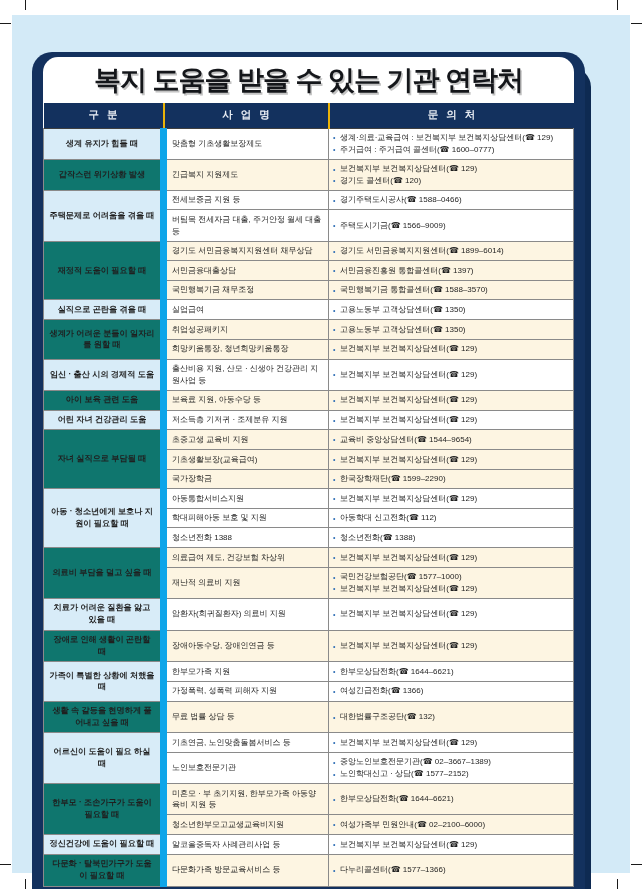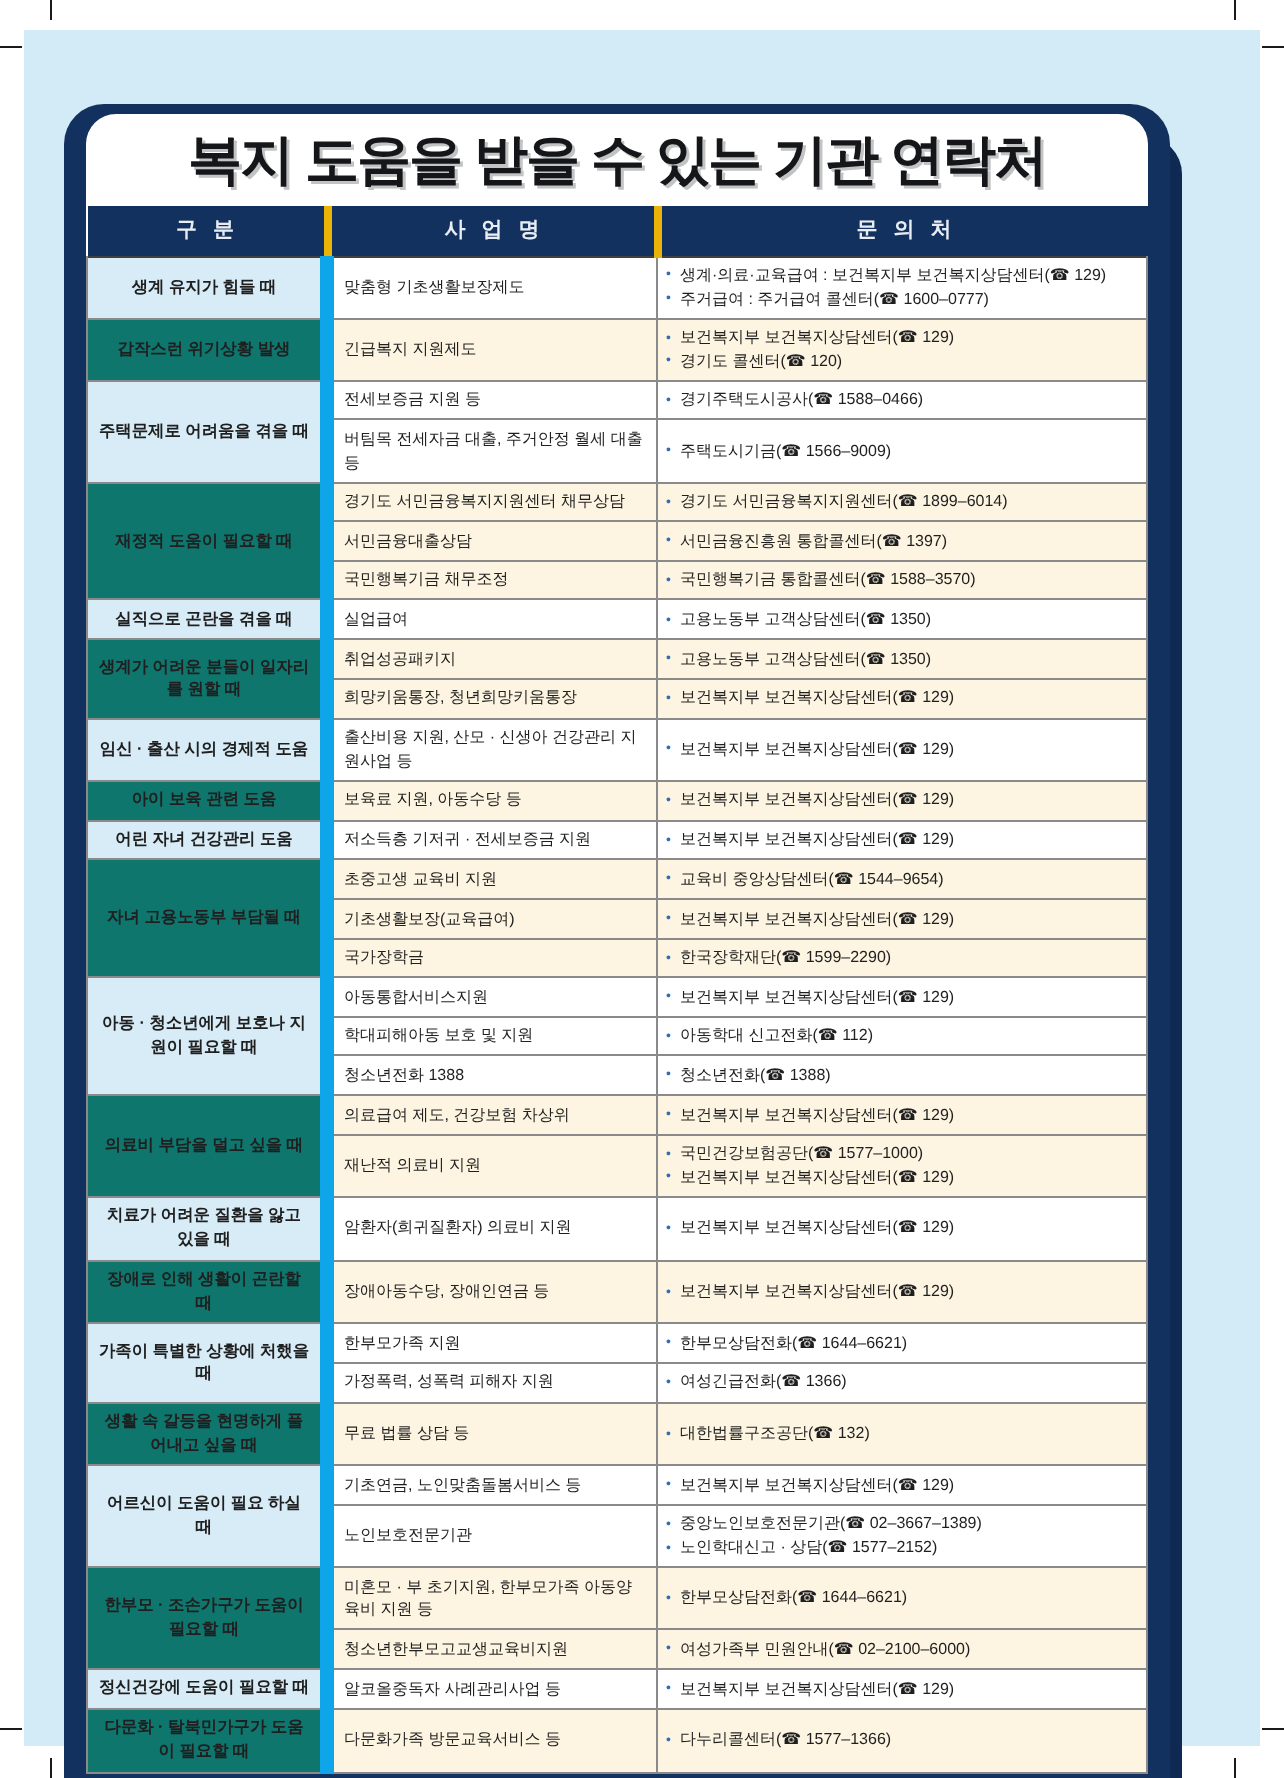--- a/index.html
+++ b/index.html
@@ -39,21 +39,21 @@
   table.welfare {
     width:100%; border-collapse:collapse; background:#ffffff;
     table-layout:fixed;
   }
   col.c1 { width:120px; }
   col.c2 { width:165px; }
   thead th {
     background:#13315e; color:#e8edf4;
     font-size:10.5px; font-weight:bold; letter-spacing:8px;
     height:25px; text-align:center; vertical-align:middle;
-    border-left:4px solid #eab308;
+    border-left:2px solid #eab308;
     padding-left:8px; 
   }
   thead th:first-child { border-left:none; }
   td {
     border:1px solid #8a8a8a;
     font-size:8px; line-height:1.45; color:#1f1f1f;
     vertical-align:middle;
     padding:3.5px 5px;
   }
   tr.group-start td { border-top:1.7px solid #404040; }
@@ -221,30 +221,30 @@
           <td class="data prog">보육료 지원, 아동수당 등</td>
           <td class="data contact">
             <div class="cline">
               <span class="bullet">•</span>
               <span class="ctext">보건복지부 보건복지상담센터(☎ 129)</span>
             </div>
           </td>
         </tr>
         <tr class="group-start tone-blue">
           <td class="cat blue" rowspan="1">어린 자녀 건강관리 도움</td>
-          <td class="data prog">저소득층 기저귀 · 전세보증금 지원</td>
-          <td class="data contact">
-            <div class="cline">
-              <span class="bullet">•</span>
-              <span class="ctext">보건복지부 보건복지상담센터(☎ 129)</span>
-            </div>
-          </td>
-        </tr>
-        <tr class="group-start tone-cream">
-          <td class="cat cream" rowspan="3">자녀 고용노동부 부담될 때</td>
+          <td class="data prog">저소득층 기저귀 · 조제분유 지원</td>
+          <td class="data contact">
+            <div class="cline">
+              <span class="bullet">•</span>
+              <span class="ctext">보건복지부 보건복지상담센터(☎ 129)</span>
+            </div>
+          </td>
+        </tr>
+        <tr class="group-start tone-cream">
+          <td class="cat cream" rowspan="3">자녀 실직으로 부담될 때</td>
           <td class="data prog">초중고생 교육비 지원</td>
           <td class="data contact">
             <div class="cline">
               <span class="bullet">•</span>
               <span class="ctext">교육비 중앙상담센터(☎ 1544–9654)</span>
             </div>
           </td>
         </tr>
         <tr class="tone-cream">
           <td class="data prog">기초생활보장(교육급여)</td>

